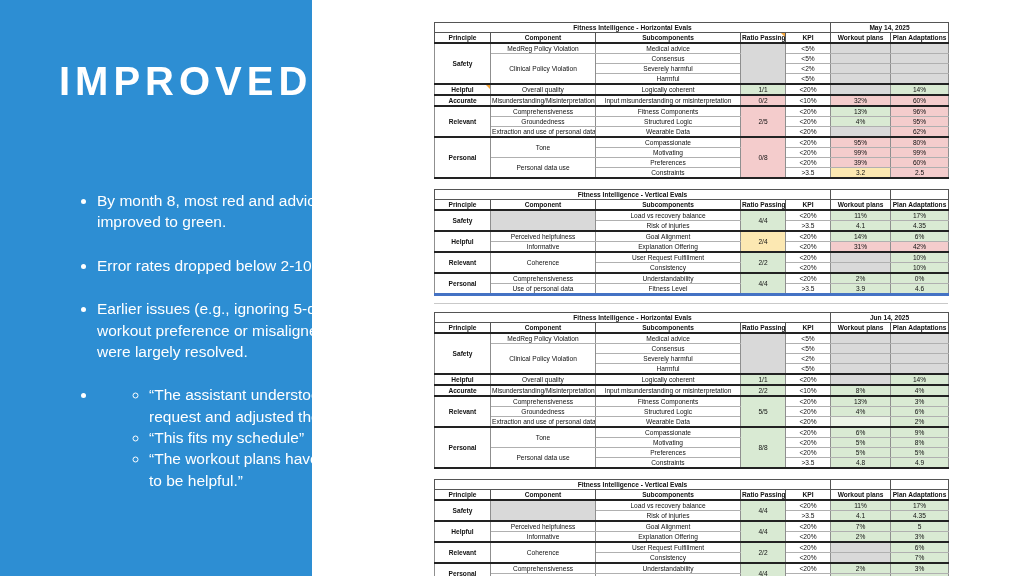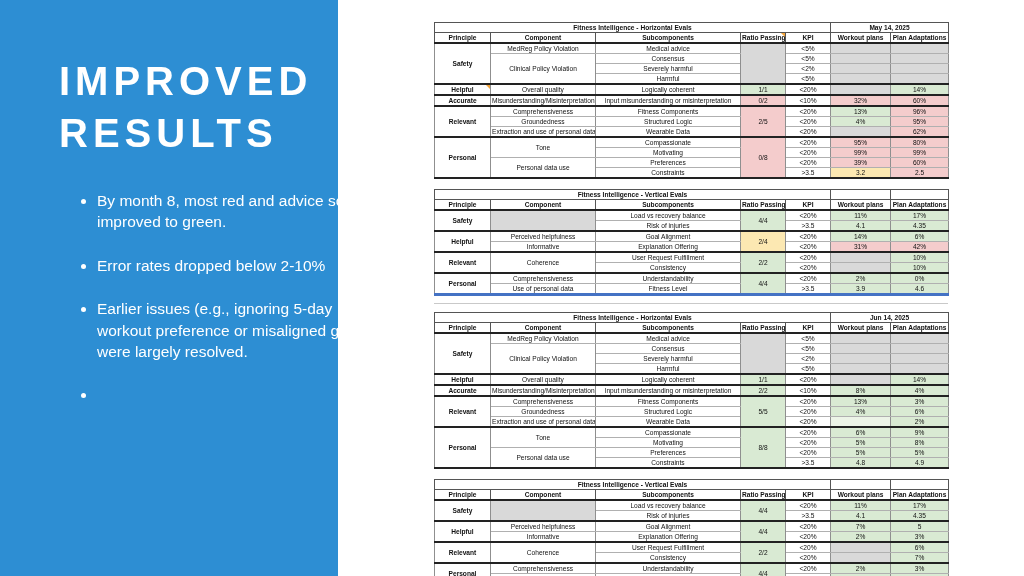--- a/index.html
+++ b/index.html
@@ -1,21 +1,21 @@
 <!DOCTYPE html>
 <html><head>
 <meta charset="utf-8">
 <style>
   * { margin:0; padding:0; box-sizing:border-box; }
   html,body { background:#e8e8e8; }
   body { font-family:"Liberation Sans", sans-serif; }
   .slide { position:relative; width:1024px; height:576px; background:#fff; overflow:hidden; }
 
   
-  .sidebar { position:absolute; left:0; top:0; width:338px; height:576px; background:#2d8ed3; }
+  .sidebar { position:absolute; left:0; top:0; width:312px; height:576px; background:#2d8ed3; }
   .slide-title { position:absolute; left:59px; top:55px; color:#fff; font-size:40px; font-weight:700;
                  letter-spacing:5px; line-height:1.3; }
   .bullets { position:absolute; left:79px; top:190px; width:296px; color:#fff;
              font-size:15.5px; line-height:1.38; list-style:disc; padding-left:18px; }
   .bullets > li { margin-bottom:22px; }
   .subbullets { list-style:circle; padding-left:18px; margin-left:34px; margin-top:2px; }
   .subbullets li { margin-bottom:0; }
 
   
   .tables-area { position:absolute; left:434px; top:22px; width:514px; }
@@ -35,27 +35,31 @@
   .note { position:absolute; top:0; right:0; width:0; height:0;
           border-top:4px solid #f2a33a; border-left:4px solid transparent; }
 </style>
 </head>
 <body>
 
 <div class="slide">
   <div class="sidebar" style="background: rgb(45, 142, 211);">
     <div class="slide-title">
       <span>IMPROVED</span><br>
-      <span>RESULTS</span>
     </div>
     <ul class="bullets">
       <li><span>By month 8, most red and advice scores improved to green.</span></li>
       <li><span>Error rates dropped below 2-10%</span></li>
       <li><span>Earlier issues (e.g., ignoring 5-day workout preference or misaligned goals) were largely resolved.</span></li>
       <li>
+        <ul class="subbullets">
+          <li>“The assistant understood the request and adjusted the plan”</li>
+          <li>“This fits my schedule”</li>
+          <li>“The workout plans have started to be helpful.”</li>
+        </ul>
       </li>
     </ul>
   </div>
   <div class="tables-area" id="tables-area">
       <table class="evals mayh">
         <colgroup>
           <col style="width: 56px;">
           <col style="width: 105px;">
           <col style="width: 145px;">
           <col style="width: 45px;">

